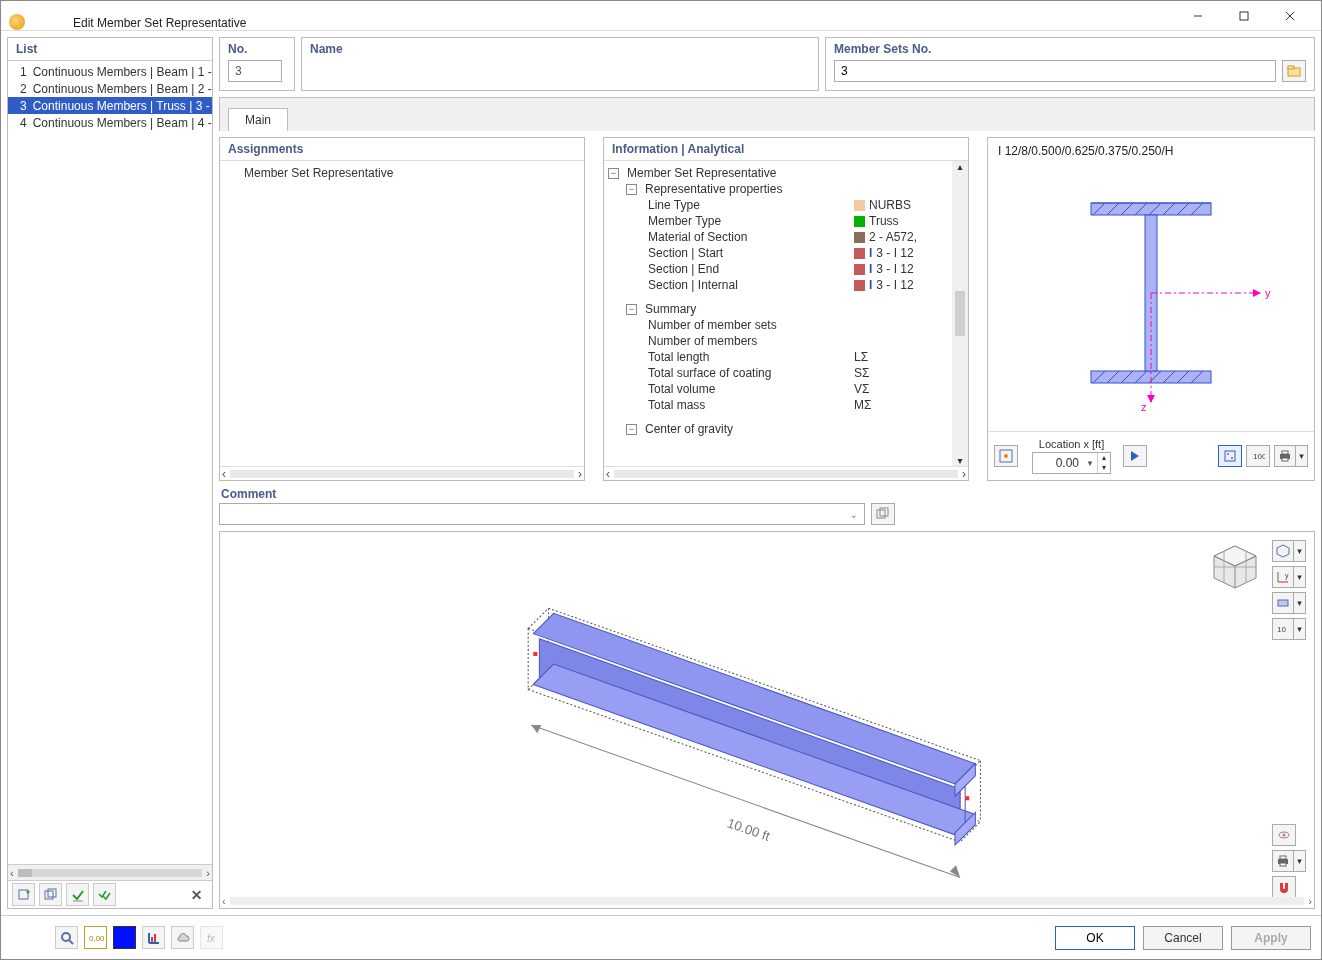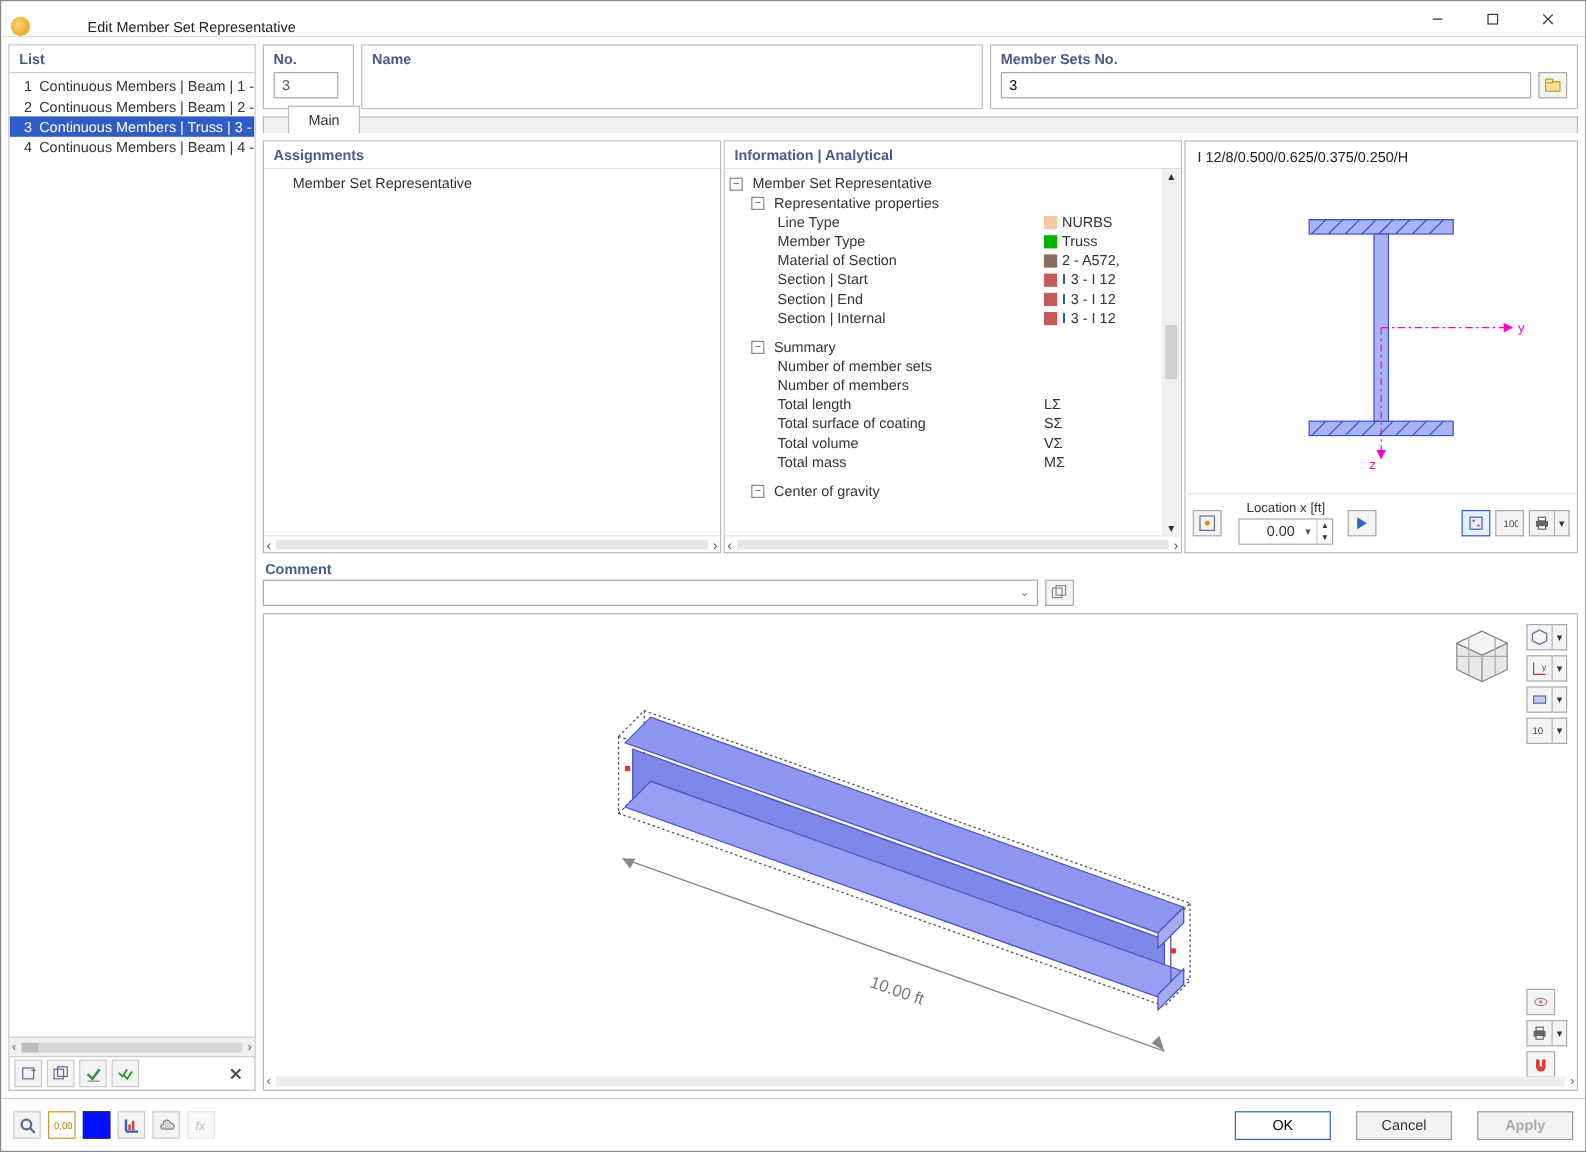--- a/index.html
+++ b/index.html
@@ -36,24 +36,24 @@
   .group .group-title { color:#4a5a8a; font-weight:600; margin-bottom:4px; }
   .no-group { width:76px; }
   .name-group { flex:1; }
   .sets-group { width:490px; }
   .input-line { display:flex; align-items:center; gap:6px; }
   input[type=text] { height:22px; border:1px solid #aaa; padding:0 6px; font-family:inherit; font-size:12px; background:#fff; }
   .input-disabled { background:#f3f3f3; color:#555; }
   .sq-btn { width:24px; height:22px; border:1px solid #aaa; background:#f4f4f4; display:flex; align-items:center; justify-content:center; }
 
   
-  .tab-strip { display:flex; align-items:flex-end; height:14px; background:#f0f0f0; border:1px solid #bcbcbc; border-bottom:none; padding-left:20px; }
+  .tab-strip { display:flex; align-items:flex-end; height:34px; background:#f0f0f0; border:1px solid #bcbcbc; border-bottom:none; padding-left:8px; }
   .tab { padding:4px 16px; border:1px solid #bcbcbc; border-bottom:none; background:#fff; color:#333; }
 
-  .mid-row { display:flex; gap:2px; flex: 0 0 344px; min-height:0; }
+  .mid-row { display:flex; gap:18px; flex: 0 0 344px; min-height:0; }
   .assign-col { flex:1; display:flex; flex-direction:column; border:1px solid #bcbcbc; }
   .info-col { flex:1; display:flex; flex-direction:column; border:1px solid #bcbcbc; }
   .preview-col { width:328px; display:flex; flex-direction:column; border:1px solid #bcbcbc; }
   .subheader { background:#fff; color:#4a5a8a; font-weight:600; padding:4px 8px; border-bottom:1px solid #ddd; }
   .tree-body { flex:1; overflow:auto; background:#fff; padding:4px 6px 4px 4px; position:relative; }
   .tree-row { display:flex; align-items:center; height:16px; gap:4px; white-space:nowrap; }
   .tree-row .toggle { width:11px; height:11px; border:1px solid #888; display:flex; align-items:center; justify-content:center; font-size:9px; line-height:0; color:#555; background:#fff; }
   .tree-row .spacer { display:inline-block; }
   .kv-table { width:100%; }
   .kv-row { display:flex; align-items:center; height:16px; }
@@ -90,22 +90,22 @@
   .viewer-row { flex:1; display:flex; gap:6px; min-height:0; }
   .viewer { flex:1; border:1px solid #bcbcbc; background:#fff; position:relative; overflow:hidden; }
   .viewer .cube { position:absolute; top:10px; right:54px; width:50px; height:50px; }
   .viewer .toolbar { position:absolute; top:8px; right:8px; display:flex; flex-direction:column; gap:4px; }
   .viewer .toolbar2 { position:absolute; bottom:10px; right:8px; display:flex; flex-direction:column; gap:4px; }
   .viewer .hscroll { position:absolute; left:2px; right:2px; bottom:0; height:14px; display:flex; align-items:center; justify-content:space-between; font-size:11px; color:#666; }
   .viewer .hscroll .tr { flex:1; height:8px; background:#eee; margin:0 4px; }
 
   
   .footer { height:44px; border-top:1px solid #ccc; display:flex; align-items:center; padding:0 10px; gap:6px; }
-  .footer .left-icons { display:flex; gap:6px; }
-  .footer .btns { margin-left:auto; display:flex; gap:21px; }
+  .footer .left-icons { display:flex; gap:6px;margin-left:44px; }
+  .footer .btns { margin-left:auto; display:flex; gap:8px; }
   .btn { width:80px; height:24px; border:1px solid #999; background:#f3f3f3; display:flex; align-items:center; justify-content:center; }
   .btn.primary { border:1px solid #2a63c2; background:#fff; color:#000; }
   .btn.disabled { color:#aaa;font-weight:bold; }
   .footer .sw-square { width:23px;height:23px; background:#0010ff; border:1px solid #333; }
 
   
   svg { display:block; }
 </style>
 </head>
 <body>

